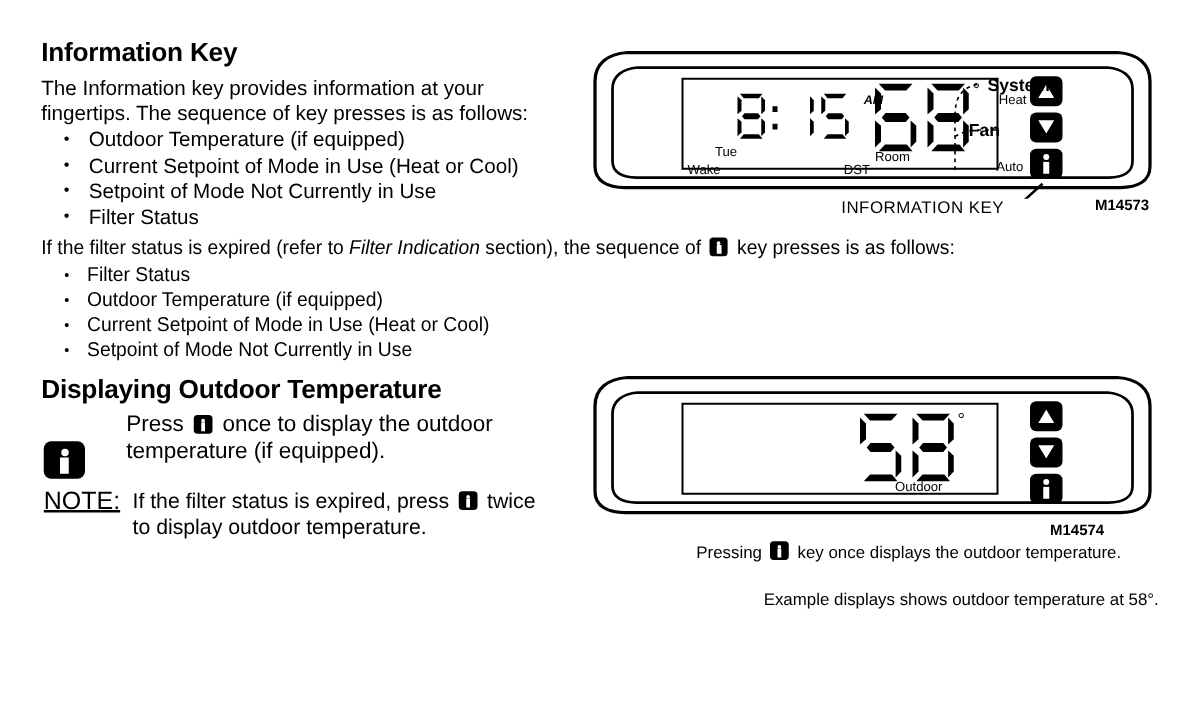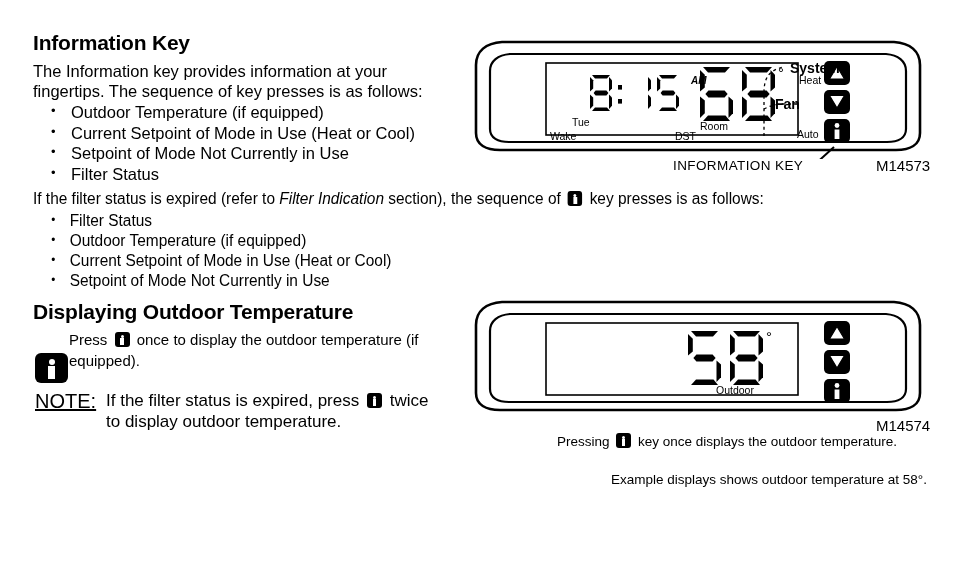--- a/index.html
+++ b/index.html
@@ -101,22 +101,22 @@
     left: 33px;
     top: 300px;
     width: 420px;
   }
   #press-row {
     position: relative;
     margin-top: 5px;
     min-height: 44px;
   }
   #press-text {
-    margin-left: 36px;
-    font-size: 15px;
+    margin-left: 68px;
+    font-size: 18px;
     line-height: 21px;
     width: 350px;
   }
   #note-row {
     position: relative;
     margin-top: 17px;
   }
   #note-label {
     position: absolute;
     left: 2px;
@@ -168,26 +168,26 @@
   .info-big .dot { width: 6px; height: 6px; left: 13.5px; top: 5.5px; }
   .info-big .stem { width: 7px; height: 13px; left: 13px; top: 13px; }
 
   
   .thermo { position: absolute; }
   #thermo-1 { left: 472px; top: 37px; }
   #thermo-2 { left: 472px; top: 297px; }
 
   .partno {
     position: absolute;
-    font-size: 15px;
-    font-weight: normal;
+    font-size: 12px;
+    font-weight: bold;
     text-align: center;
   }
   #partno-1 { left: 876px; top: 157px; }
-  #partno-2 { left: 876px; top: 417px; }
+  #partno-2 { left: 840px; top: 417px; }
 
   #callout-label {
     position: absolute;
     left: 673px;
     top: 158px;
     font-size: 13.5px;
     letter-spacing: 0.4px;
   }
 
   

